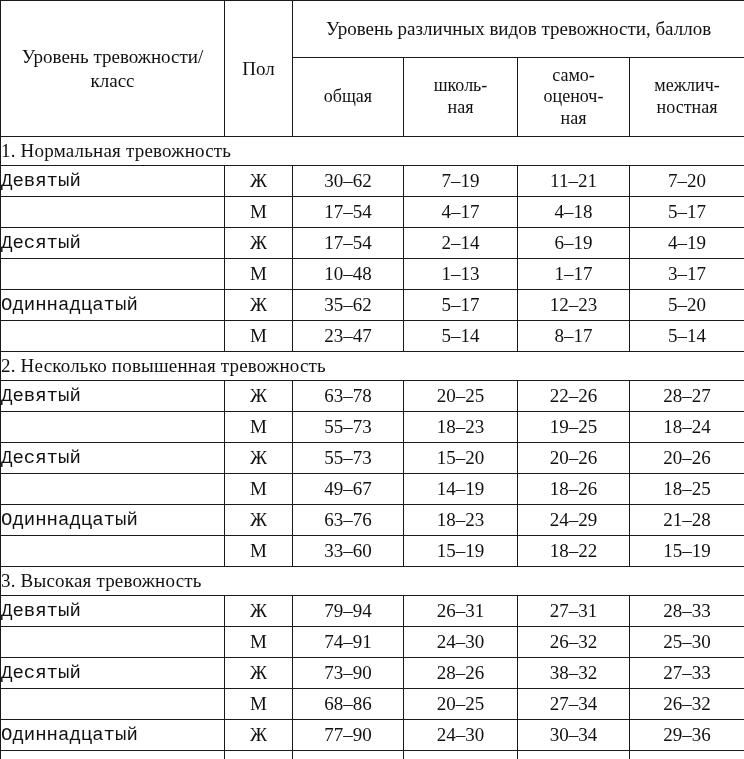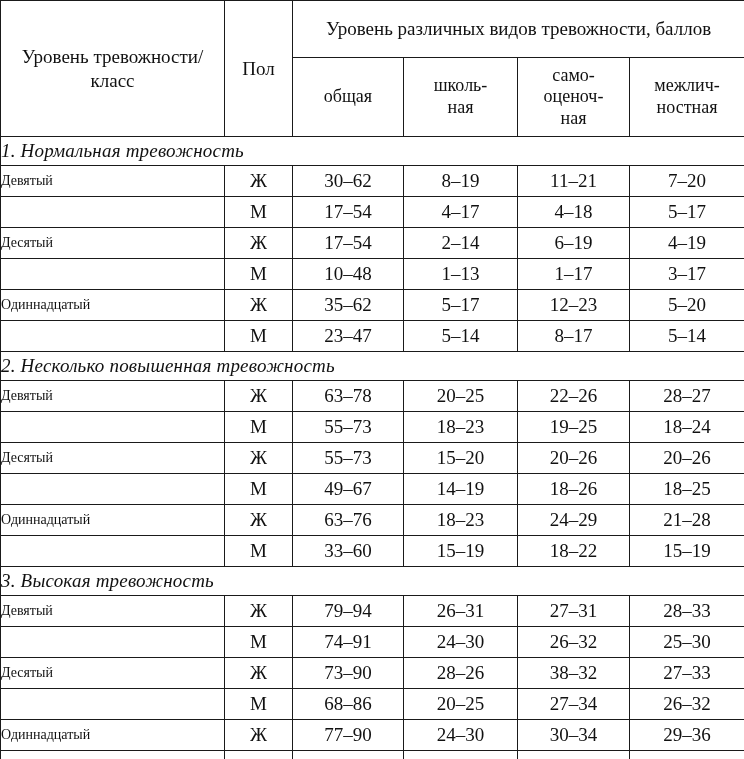--- a/index.html
+++ b/index.html
@@ -56,34 +56,34 @@
     font-weight: bold;
     font-size: 18px;
     text-align: center;
     line-height: 1.2;
     padding: 3px 4px;
     height: 78px;
   }
 
   
   .section-row td {
-    font-style: italic;
     font-size: 19px;
     text-align: left;
     padding: 3px 0 4px 9px;
     height: 28px;
     letter-spacing: 0.2px;
     margin-left: 14px;
   }
 
   
   .cls-cell {
-    font-size: 14px;
+    font-size: 19px;
     text-align: left;
     padding: 2px 0 2px 9px;
+    font-family: Liberation Mono, monospace;
   }
   .sex-cell,
   .val-cell {
     font-size: 19px;
     text-align: center;
     padding: 2px 0;
   }
   tbody tr.data-row { height: 31px; }
 </style>
 </head>
@@ -112,21 +112,21 @@
     </tr>
   </thead>
   <tbody id="table-body">
       <tr class="section-row">
         <td colspan="6">1. Нормальная тревожность</td>
       </tr>
       <tr class="data-row">
         <td class="cls-cell">Девятый</td>
         <td class="sex-cell">Ж</td>
         <td class="val-cell">30–62</td>
-        <td class="val-cell">8–19</td>
+        <td class="val-cell">7–19</td>
         <td class="val-cell">11–21</td>
         <td class="val-cell">7–20</td>
       </tr>
       <tr class="data-row">
         <td class="cls-cell"></td>
         <td class="sex-cell">М</td>
         <td class="val-cell">17–54</td>
         <td class="val-cell">4–17</td>
         <td class="val-cell">4–18</td>
         <td class="val-cell">5–17</td>

